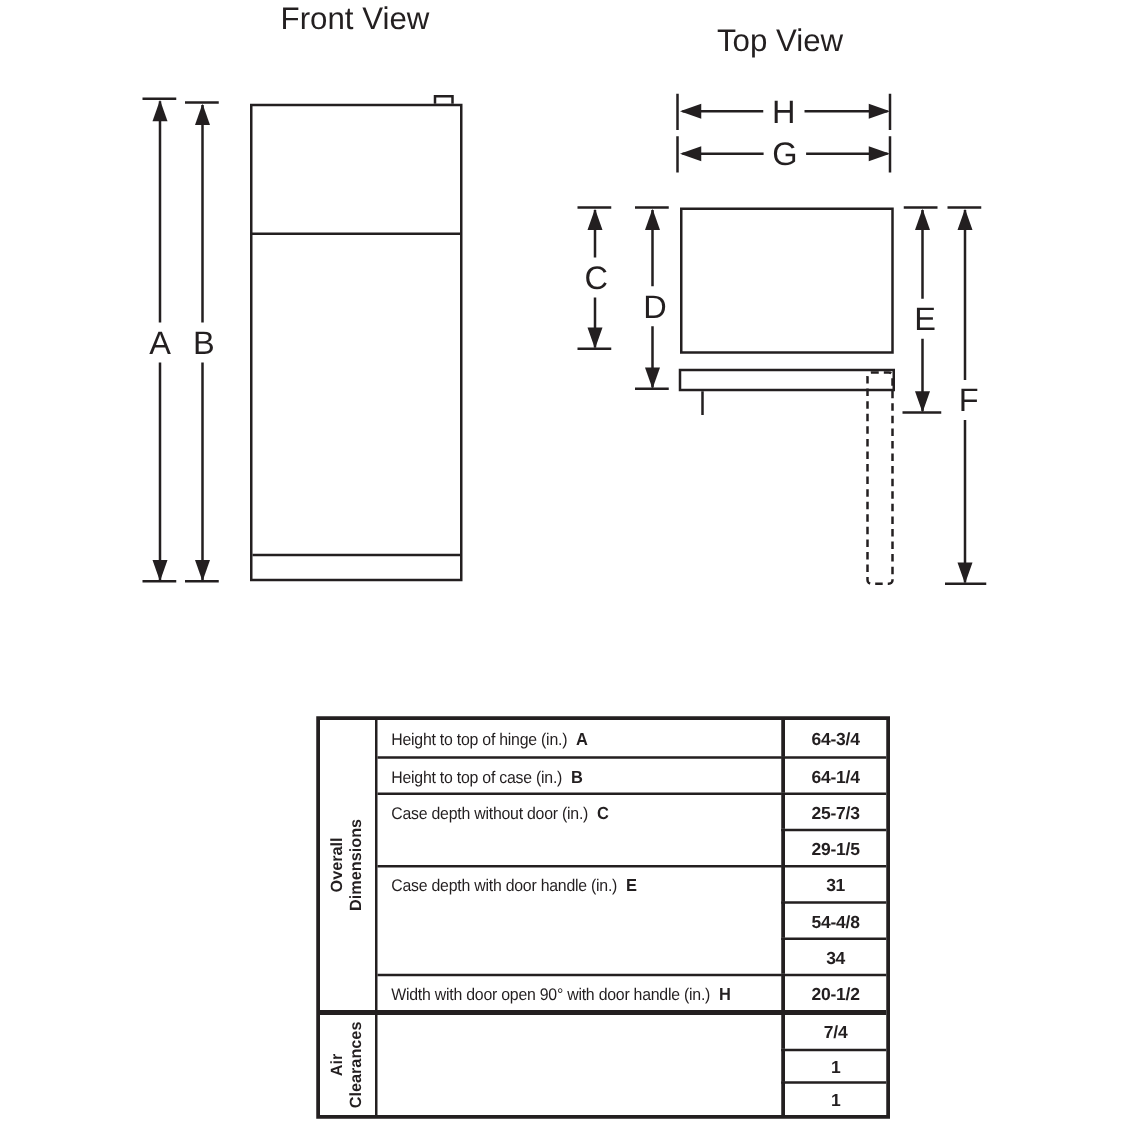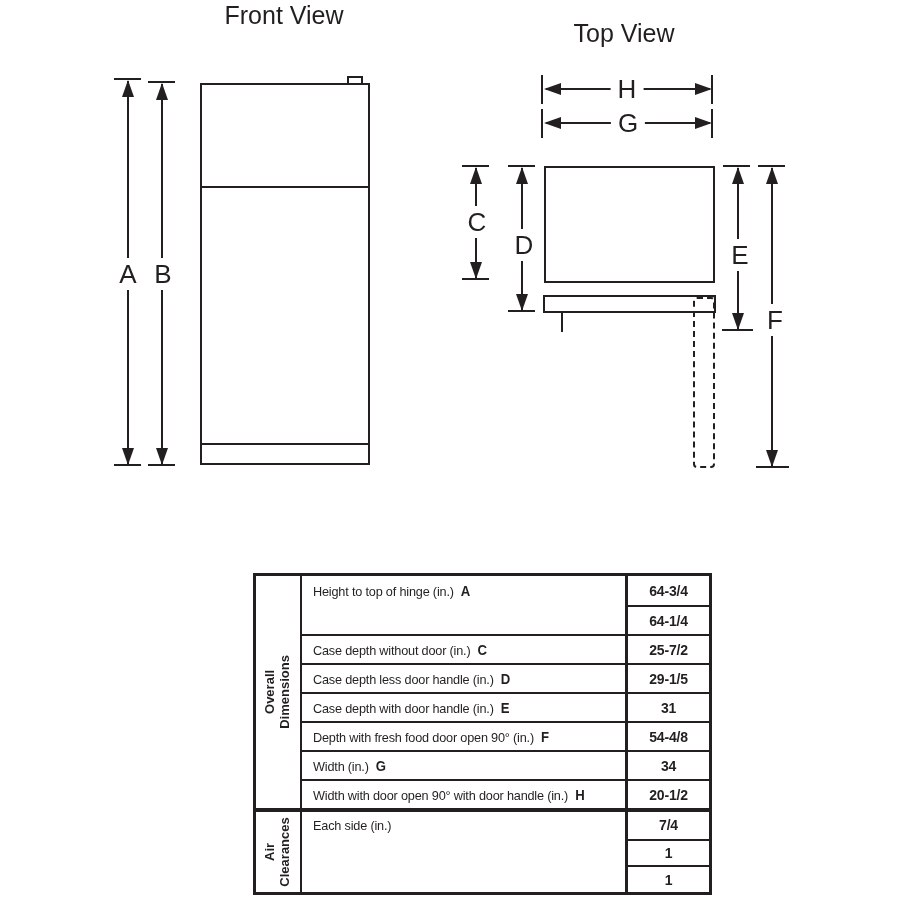--- a/index.html
+++ b/index.html
@@ -151,64 +151,55 @@
           <div>Overall</div>
           <div>Dimensions</div>
         </div>
       </div>
 
       <div class="t-label t-first">
           <span class="t-label-text"><span>Height to top of hinge (in.)</span>&nbsp;<b class="t-letter">A</b></span>
         </div>
       <div class="t-value t-first">64-3/4</div>
 
+      <div class="t-label">
+          <span class="t-label-text"><span>Height to top of case (in.)</span>&nbsp;<b class="t-letter">B</b></span>
+        </div>
       <div class="t-value">64-1/4</div>
 
       <div class="t-label">
           <span class="t-label-text"><span>Case depth without door (in.)</span>&nbsp;<b class="t-letter">C</b></span>
         </div>
-      <div class="t-value">25-7/2</div>
-
-      <div class="t-label">
-          <span class="t-label-text"><span>Case depth less door handle (in.)</span>&nbsp;<b class="t-letter">D</b></span>
-        </div>
+      <div class="t-value">25-7/3</div>
+
       <div class="t-value">29-1/5</div>
 
       <div class="t-label">
           <span class="t-label-text"><span>Case depth with door handle (in.)</span>&nbsp;<b class="t-letter">E</b></span>
         </div>
       <div class="t-value">31</div>
 
-      <div class="t-label">
-          <span class="t-label-text"><span>Depth with fresh food door open 90° (in.)</span>&nbsp;<b class="t-letter">F</b></span>
-        </div>
       <div class="t-value">54-4/8</div>
 
-      <div class="t-label">
-          <span class="t-label-text"><span>Width (in.)</span>&nbsp;<b class="t-letter">G</b></span>
-        </div>
       <div class="t-value">34</div>
 
       <div class="t-label">
           <span class="t-label-text"><span>Width with door open 90° with door handle (in.)</span>&nbsp;<b class="t-letter">H</b></span>
         </div>
       <div class="t-value">20-1/2</div>
     </div>
 
     <div class="t-section t-section-2">
       <div class="t-head">
         <div class="t-head-text">
           <div>Air</div>
           <div>Clearances</div>
         </div>
       </div>
 
-      <div class="t-label t-first">
-          <span class="t-label-text"><span>Each side (in.)</span></span>
-        </div>
       <div class="t-value t-first">7/4</div>
 
       <div class="t-value">1</div>
 
       <div class="t-value">1</div>
     </div>
   </div>
 
 </div>
 

